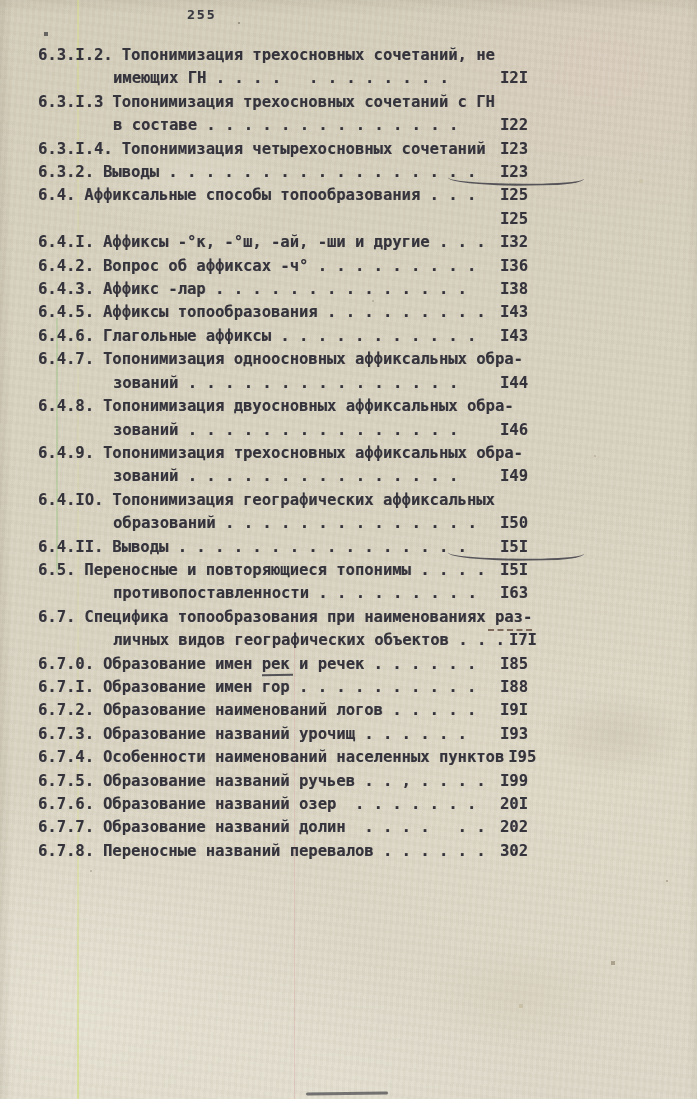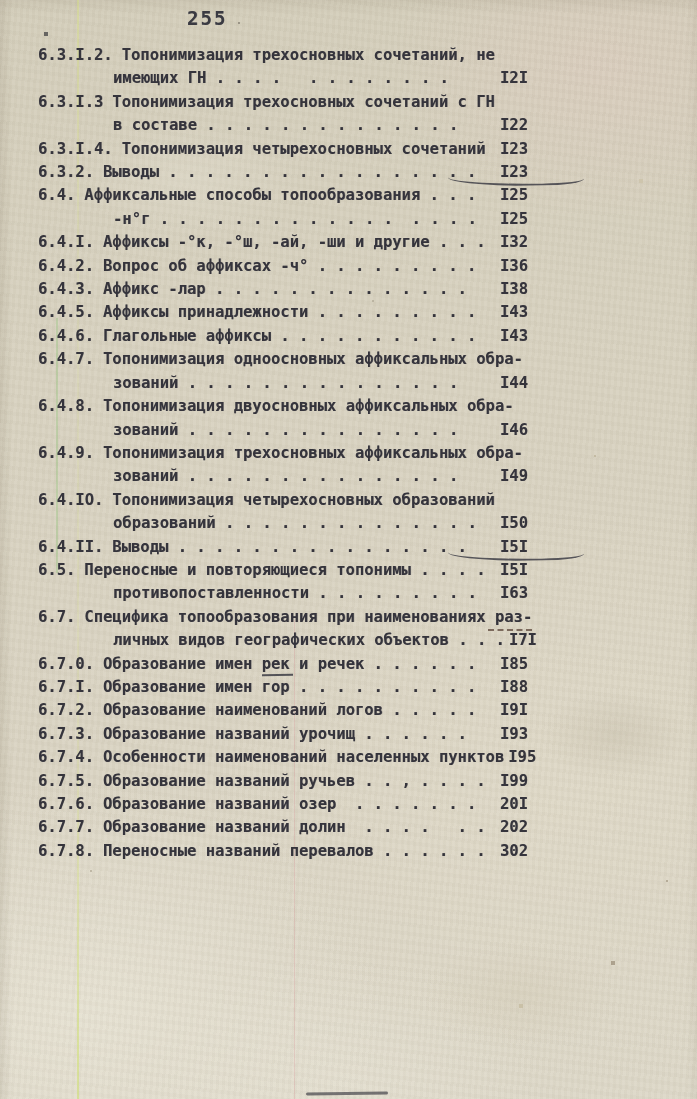--- a/index.html
+++ b/index.html
@@ -41,21 +41,21 @@
       612px 962px 0 1px rgba(112,96,70,.45),
       666px 880px 0 0 rgba(120,105,80,.4),
       372px 300px 0 0 rgba(125,115,95,.3),
       594px 455px 0 0 rgba(190,180,155,.8),
       640px 180px 0 1px rgba(205,196,172,.9),
       150px 620px 0 1px rgba(206,198,176,.9),
       520px 1005px 0 1px rgba(198,188,160,.8),
       90px 870px 0 0 rgba(130,118,95,.35);}
   .bottom-mark{position:absolute;left:306px;top:1092px;width:82px;height:3px;background:rgba(68,68,74,.7);border-radius:2px;transform:rotate(-.6deg);pointer-events:none;}
   
-  .pageno{position:absolute;left:187px;top:7px;font-weight:bold;font-size:19px;letter-spacing:2px;color:#3a3a42;text-shadow:.4px .4px 0 rgba(60,60,70,.45);}
+  .pageno{position:absolute;left:187px;top:7px;font-weight:bold;font-size:13px;letter-spacing:2px;color:#3a3a42;text-shadow:.4px .4px 0 rgba(60,60,70,.45);}
   
   .toc{position:absolute;left:38px;top:44px;width:512px;color:#35343c;
     font-weight:bold;font-size:15.5px;line-height:23.4px;
     text-shadow:.4px .4px 0 rgba(55,55,65,.4);}
   .line{display:flex;white-space:pre;align-items:center;}
   .line.cont{padding-left:75px;}
   .num{margin-right:9px;flex-shrink:0;}
   .txt{position:relative;}
   .pagenum{margin-left:auto;flex-shrink:0;width:50px;padding-left:4px;position:relative;}
   
@@ -94,51 +94,51 @@
       <div class="entry">
         <div class="line first"><span class="num">6.3.I.4.</span><span class="txt">Топонимизация четырехосновных сочетаний</span><span class="pagenum">I23</span></div>
       </div>
       <div class="entry">
         <div class="line first"><span class="num">6.3.2.</span><span class="txt">Выводы . . . . . . . . . . . . . . . . .</span><span class="pagenum pen-underline">I23</span></div>
       </div>
       <div class="entry">
         <div class="line first"><span class="num">6.4.</span><span class="txt">Аффиксальные способы топообразования . . .</span><span class="pagenum">I25</span></div>
       </div>
       <div class="entry">
-        <div class="line cont"><span class="txt">-н°г . . . . . . . . . . . . .  . . . .</span><span class="pagenum">I25</span></div>
+        <div class="line cont"><span class="pagenum">I25</span></div>
       </div>
       <div class="entry">
         <div class="line first"><span class="num">6.4.I.</span><span class="txt">Аффиксы -°к, -°ш, -ай, -ши и другие . . .</span><span class="pagenum">I32</span></div>
       </div>
       <div class="entry">
         <div class="line first"><span class="num">6.4.2.</span><span class="txt">Вопрос об аффиксах -ч° . . . . . . . . .</span><span class="pagenum">I36</span></div>
       </div>
       <div class="entry">
         <div class="line first"><span class="num">6.4.3.</span><span class="txt">Аффикс -лар . . . . . . . . . . . . . .</span><span class="pagenum">I38</span></div>
       </div>
       <div class="entry">
-        <div class="line first"><span class="num">6.4.5.</span><span class="txt">Аффиксы принадлежности . . . . . . . . .</span><span class="pagenum">I43</span></div>
+        <div class="line first"><span class="num">6.4.5.</span><span class="txt">Аффиксы топообразования . . . . . . . . .</span><span class="pagenum">I43</span></div>
       </div>
       <div class="entry">
         <div class="line first"><span class="num">6.4.6.</span><span class="txt">Глагольные аффиксы . . . . . . . . . . .</span><span class="pagenum">I43</span></div>
       </div>
       <div class="entry">
         <div class="line first"><span class="num">6.4.7.</span><span class="txt">Топонимизация одноосновных аффиксальных обра-</span></div>
         <div class="line cont"><span class="txt">зований . . . . . . . . . . . . . . .</span><span class="pagenum">I44</span></div>
       </div>
       <div class="entry">
         <div class="line first"><span class="num">6.4.8.</span><span class="txt">Топонимизация двуосновных аффиксальных обра-</span></div>
         <div class="line cont"><span class="txt">зований . . . . . . . . . . . . . . .</span><span class="pagenum">I46</span></div>
       </div>
       <div class="entry">
         <div class="line first"><span class="num">6.4.9.</span><span class="txt">Топонимизация трехосновных аффиксальных обра-</span></div>
         <div class="line cont"><span class="txt">зований . . . . . . . . . . . . . . .</span><span class="pagenum">I49</span></div>
       </div>
       <div class="entry">
-        <div class="line first"><span class="num">6.4.IO.</span><span class="txt">Топонимизация четырехосновных образований</span></div>
+        <div class="line first"><span class="num">6.4.IO.</span><span class="txt">Топонимизация географических аффиксальных</span></div>
         <div class="line cont"><span class="txt">образований . . . . . . . . . . . . . .</span><span class="pagenum">I50</span></div>
       </div>
       <div class="entry">
         <div class="line first"><span class="num">6.4.II.</span><span class="txt">Выводы . . . . . . . . . . . . . . . .</span><span class="pagenum pen-underline">I5I</span></div>
       </div>
       <div class="entry">
         <div class="line first"><span class="num">6.5.</span><span class="txt">Переносные и повторяющиеся топонимы . . . .</span><span class="pagenum">I5I</span></div>
       </div>
       <div class="entry">
         <div class="line cont"><span class="txt">противопоставленности . . . . . . . . .</span><span class="pagenum">I63</span></div>

